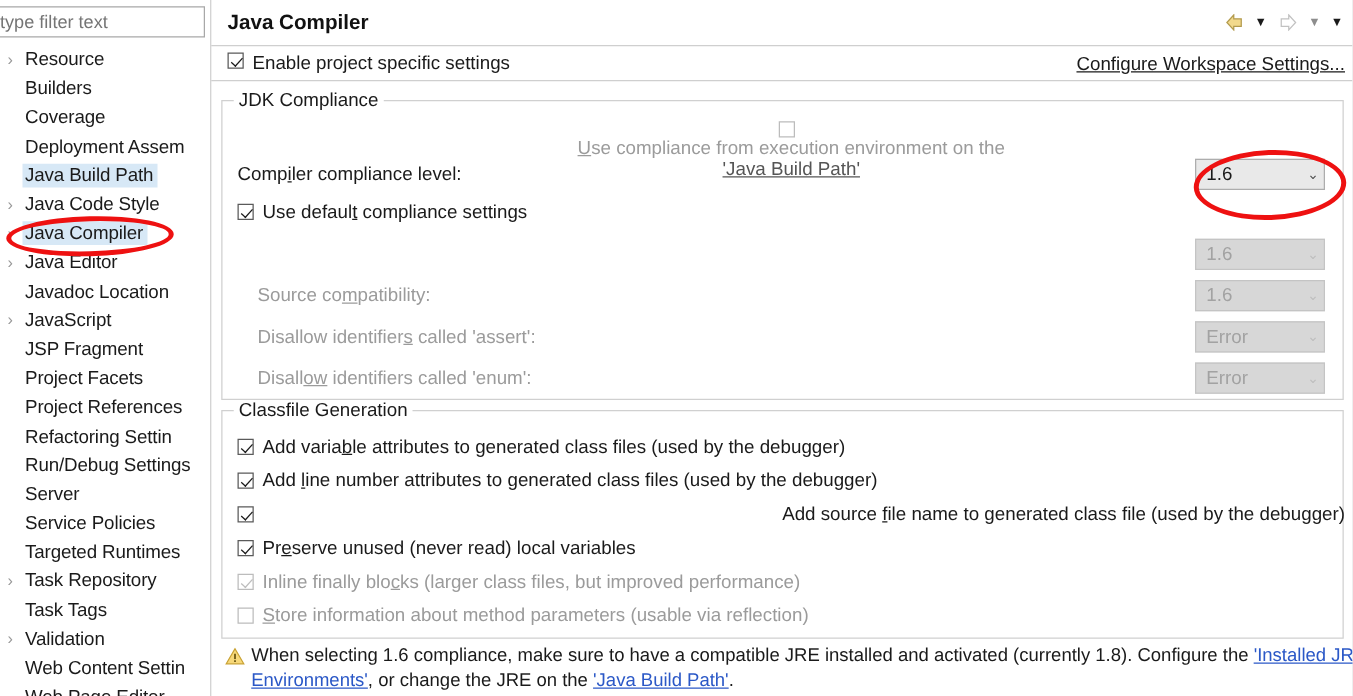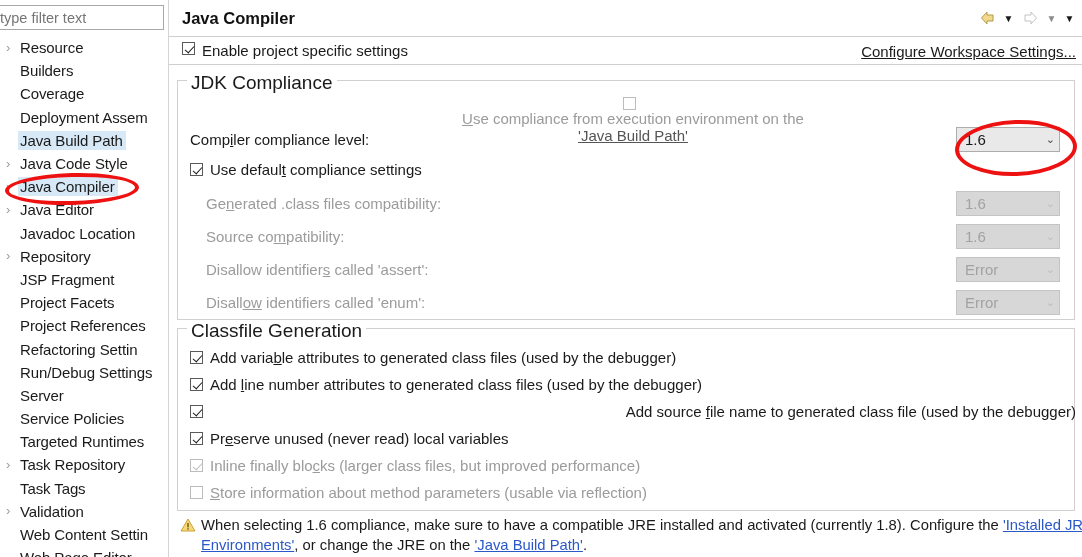--- a/index.html
+++ b/index.html
@@ -145,21 +145,21 @@
     border: 1px solid #d0d0d0;
     background: #ffffff;
   }
   #group-jdk { top: 80px; height: 240px; }
   #group-classfile { top: 328px; height: 183px; }
   .group-title {
     position: absolute;
     top: -9px; left: 9px;
     background: #ffffff;
     padding: 0 4px;
-    font-size: 19px;
+    font-size: 15px;
     color: #1a1a1a;
   }
 
   .row {
     position: absolute;
     left: 0;
     width: 898px;
     height: 25px;
     display: flex;
     align-items: center;
@@ -295,21 +295,21 @@
         </div>
         <div class="tree-item">
           <span class="twisty">›</span>
           <span class="tree-label">Java Editor</span>
         </div>
         <div class="tree-item">
           <span class="tree-label">Javadoc Location</span>
         </div>
         <div class="tree-item">
           <span class="twisty">›</span>
-          <span class="tree-label">Repository</span>
+          <span class="tree-label">JavaScript</span>
         </div>
         <div class="tree-item">
           <span class="tree-label">JSP Fragment</span>
         </div>
         <div class="tree-item">
           <span class="tree-label">Project Facets</span>
         </div>
         <div class="tree-item">
           <span class="tree-label">Project References</span>
         </div>
@@ -393,23 +393,20 @@
       <div class="combo" style="top:46px; left:778px;">
         <span class="combo-val">1.6</span>
         <span class="combo-arrow">⌄</span>
       </div>
 
       <div class="row" style="top:76px; padding-left:12px;">
         <span class="cb checked"></span>
         <span class="row-label">Use defaul<span class="mn">t</span> compliance settings</span>
       </div>
 
-      <div class="row" style="top:110px; padding-left:28px;">
-        <span class="row-label disabled">Ge<span class="mn">n</span>erated .class files compatibility:</span>
-      </div>
       <div class="combo disabled" style="top:110px; left:778px;">
         <span class="combo-val">1.6</span>
         <span class="combo-arrow">⌄</span>
       </div>
 
       <div class="row" style="top:143px; padding-left:28px;">
         <span class="row-label disabled">Source co<span class="mn">m</span>patibility:</span>
       </div>
       <div class="combo disabled" style="top:143px; left:778px;">
         <span class="combo-val">1.6</span>

